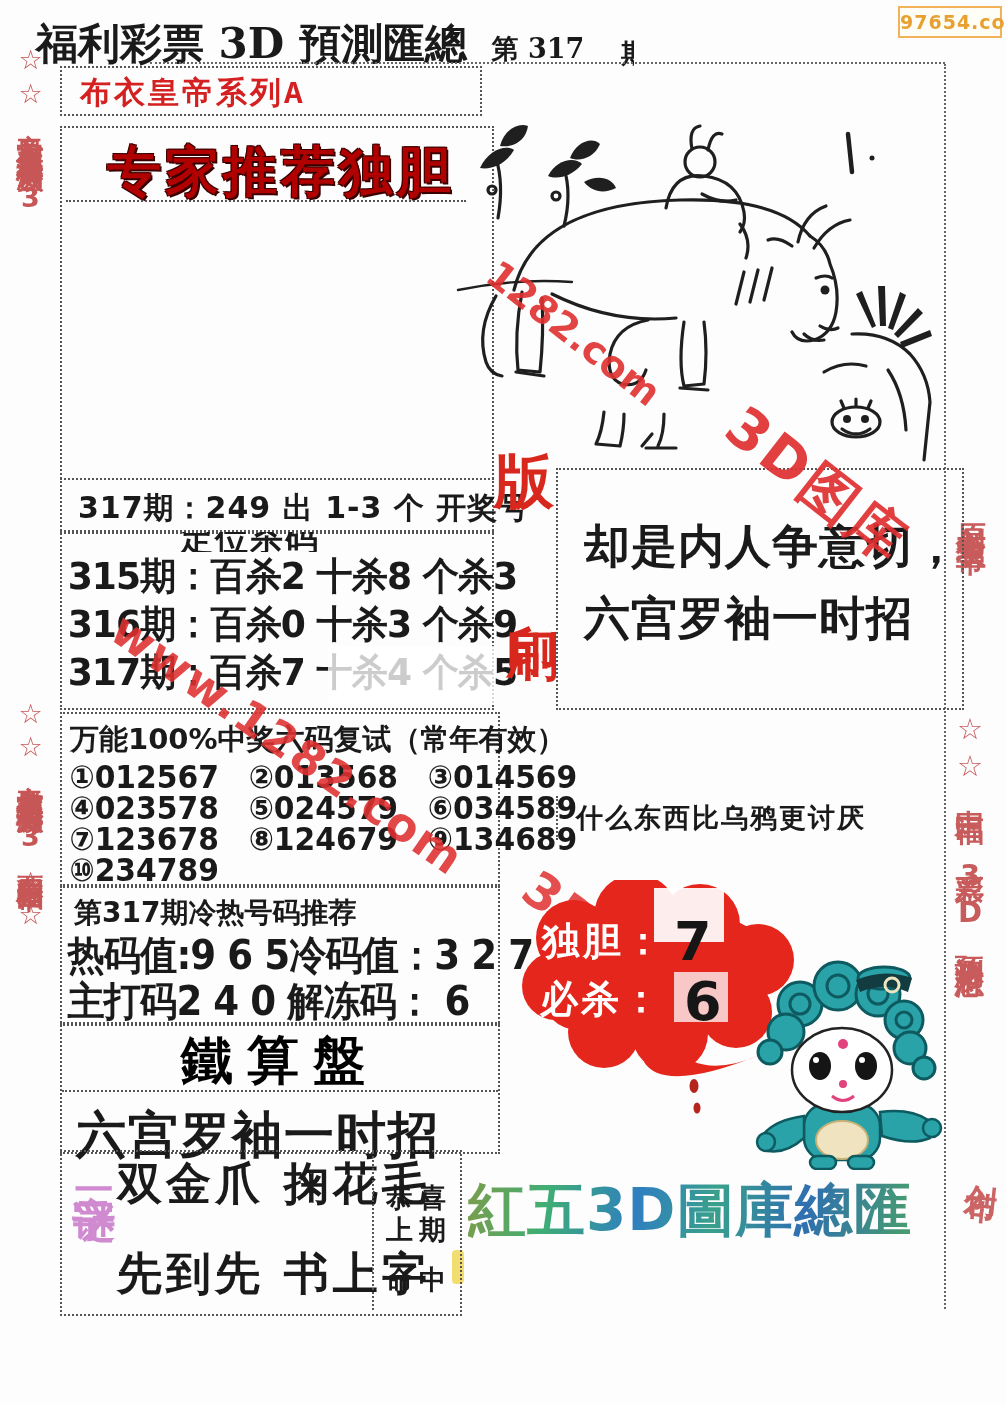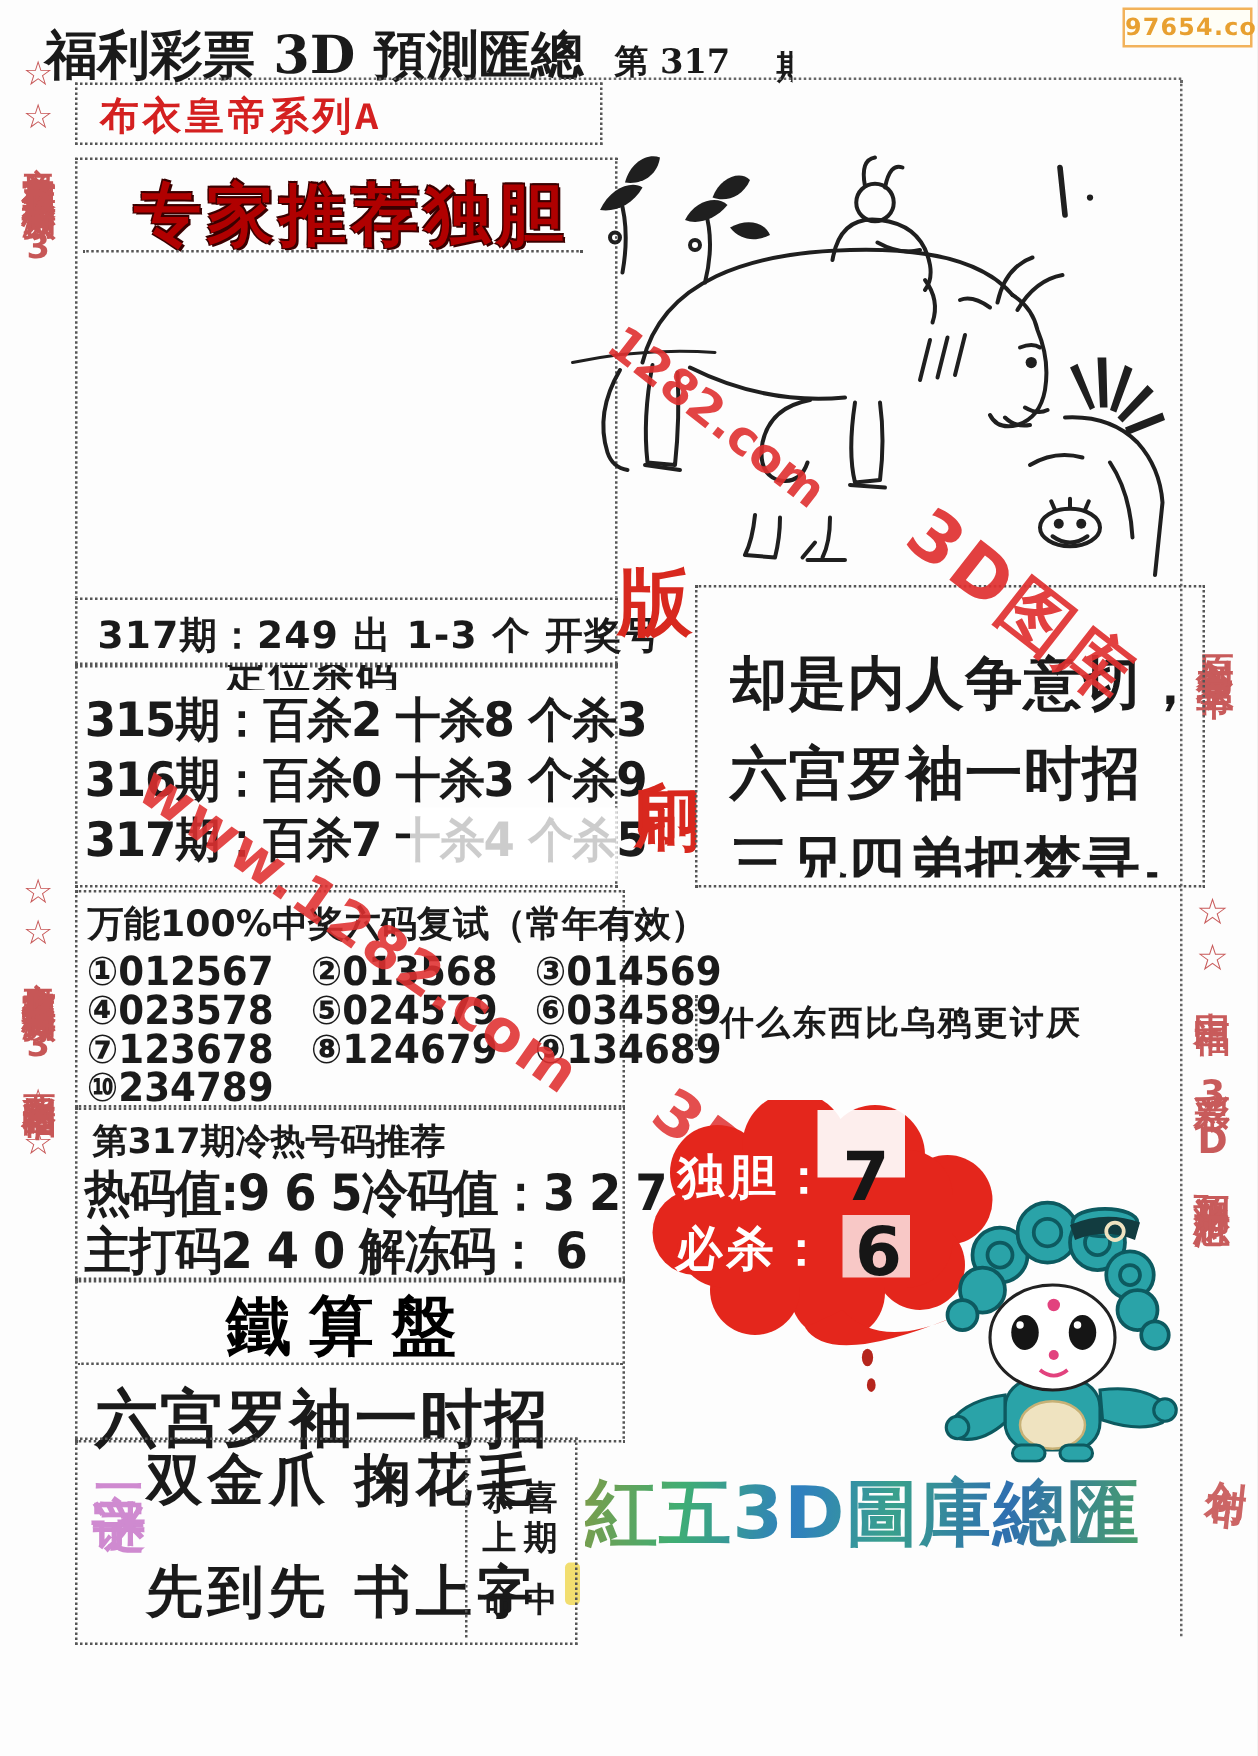--- a/index.html
+++ b/index.html
@@ -123,23 +123,20 @@
   </div>
 
   <div class="abs" style="left:328px;top:646px;width:166px;height:58px;background:rgba(255,255,255,.78);z-index:4;"></div>
 
   <div class="abs" style="left:494px;top:442px;font-size:60px;font-weight:bold;color:#d8281e;z-index:3;">版</div>
   <div class="abs vtext" style="left:498px;top:582px;height:170px;font-size:52px;font-weight:bold;color:#d8281e;letter-spacing:8px;z-index:3;">印刷</div>
 
   <div class="abs dotted" style="left:556px;top:468px;width:404px;height:238px;overflow:hidden;z-index:3;">
     <div class="boxtext" style="position:absolute;left:26px;top:46px;font-size:46px;letter-spacing:1px;">却是内人争意切，</div>
     <div class="boxtext" style="position:absolute;left:26px;top:118px;font-size:46px;letter-spacing:1px;">六宫罗袖一时招</div>
-    <div style="position:absolute;left:0;top:190px;height:42px;overflow:hidden;width:100%;">
-      <div class="boxtext" style="margin-left:26px;font-size:46px;letter-spacing:1px;">三兄四弟把梦寻.</div>
-    </div>
   </div>
 
   <div class="abs dotted" style="left:60px;top:712px;width:436px;height:170px;z-index:3;">
     <div class="boxtext" style="margin:6px 0 2px 8px;font-size:29px;">万能100%中奖六码复试（常年有效）</div>
     <div style="padding-left:8px;transform:scaleX(.93);transform-origin:left;">
       <div class="boxtext" style="font-size:32px;line-height:31px;">①012567　②013568　③014569</div>
       <div class="boxtext" style="font-size:32px;line-height:31px;">④023578　⑤024579　⑥034589</div>
       <div class="boxtext" style="font-size:32px;line-height:31px;">⑦123678　⑧124679　⑨134689</div>
       <div class="boxtext" style="font-size:32px;line-height:31px;">⑩234789</div>
     </div>

